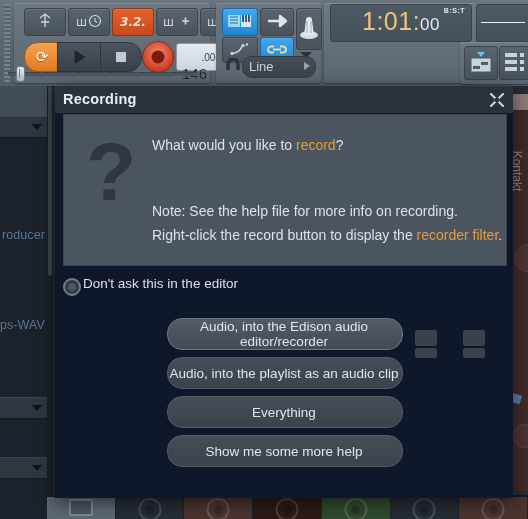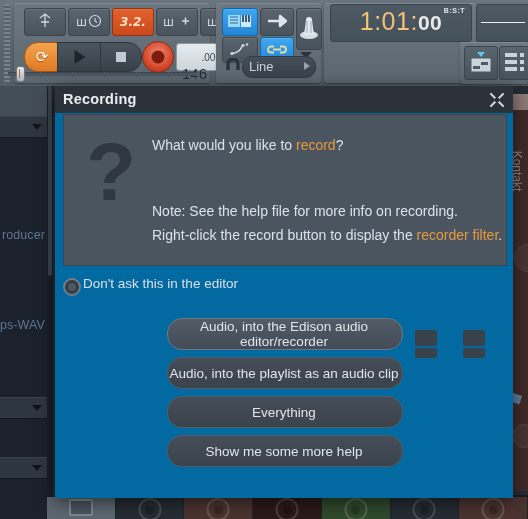--- a/index.html
+++ b/index.html
@@ -74,21 +74,21 @@
   #tempo .spin{position:absolute;right:2px;top:6px;color:#56626c;font-size:9px;line-height:7px;}
 
   #posbar{position:absolute;left:8px;top:66px;width:190px;height:12px;}
   #posbar .track{position:absolute;left:0;right:0;top:6px;height:3px;background:#4b5660;border-top:1px solid #3e4852;}
   #posbar .tick{position:absolute;top:6px;width:1px;height:6px;background:#4d5861;}
   #posbar .handle{position:absolute;left:8px;top:0;width:7px;height:14px;border-radius:3px;background:linear-gradient(180deg,#e9eef2 0%,#a9b4bd 100%);border:1px solid #6d7882;}
   #posbar .handle:after{content:"";position:absolute;left:2px;top:2px;width:1px;height:9px;background:#c06a25;}
 
   #clock{position:absolute;left:330px;top:4px;width:140px;height:36px;background:linear-gradient(180deg,#4e5a63 0%,#44505a 100%);border:1px solid #39434c;border-radius:3px;}
   #clock .t{position:absolute;left:0;right:0;top:2px;text-align:center;color:#f2c27a;font-size:25px;letter-spacing:.5px;font-family:"Liberation Sans",sans-serif;}
-  #clock .t small{font-size:21px;color:#e8e9ea;font-weight:bold;}
+  #clock .t small{font-size:17px;color:#e8e9ea;}
   #clock .bst{position:absolute;right:6px;top:2px;color:#dfe4e8;font-size:7px;letter-spacing:.5px;font-weight:bold;}
 
   #patsel{position:absolute;left:330px;top:48px;width:140px;height:28px;background:linear-gradient(180deg,#4a545e 0%,#3e4850 100%);border:1px solid #343d45;border-radius:3px;}
   #patsel .arrow{position:absolute;left:3px;top:3px;width:17px;height:21px;background:#576169;border:1px solid #434c55;border-radius:2px;}
   #patsel .arrow:after{content:"";position:absolute;left:6px;top:6px;width:0;height:0;border-top:5px solid transparent;border-bottom:5px solid transparent;border-left:6px solid #1d242a;}
   #patsel .field{position:absolute;left:23px;top:3px;right:27px;height:21px;background:linear-gradient(180deg,#e0e7ec 0%,#cbd4db 100%);border:1px solid #8f99a2;border-radius:2px;}
   #patsel .field .lbl{position:absolute;left:0;right:12px;top:2px;text-align:center;color:#222c34;font-size:15px;}
   #patsel .field .spin{position:absolute;right:2px;top:4px;color:#5a656e;font-size:9px;line-height:7px;}
   #patsel .plus{position:absolute;right:4px;top:3px;width:19px;height:21px;color:#dfe6ec;font-size:17px;text-align:center;line-height:20px;}
 
@@ -98,21 +98,21 @@
   #blankpanel{position:absolute;left:476px;top:4px;width:52px;height:36px;background:linear-gradient(180deg,#4e5a63 0%,#44505a 100%);border:1px solid #39434c;border-radius:3px;}
   #blankpanel:after{content:"";position:absolute;left:4px;right:4px;top:17px;height:1px;background:#e8eef3;}
 
   
   #snapbox{position:absolute;left:242px;top:56px;width:72px;height:20px;background:linear-gradient(180deg,#464f58 0%,#39424a 100%);border:1px solid #333b43;border-radius:10px;}
   #snapbox .lbl{position:absolute;left:6px;top:2px;color:#c9d2da;font-size:13px;}
   #snapbox .car{position:absolute;right:5px;top:5px;width:0;height:0;border-top:4px solid transparent;border-bottom:4px solid transparent;border-left:6px solid #97a2ab;}
   #magnet{position:absolute;left:225px;top:58px;color:#c3ccd4;font-size:14px;font-family:"DejaVu Sans",sans-serif;}
 
   
-  #dialog{position:absolute;left:55px;top:86px;width:458px;height:412px;background:#0369a1;box-shadow:0 4px 16px rgba(0,0,0,.55);}
+  #dialog{position:absolute;left:55px;top:86px;width:458px;height:412px;background:#0f172a;box-shadow:0 4px 16px rgba(0,0,0,.55);}
   #dlg-title{position:absolute;left:0;top:0;width:458px;height:27px;background:#2b323a;}
   #dlg-title .txt{position:absolute;left:8px;top:5px;color:#e8edf1;font-size:14.5px;font-weight:bold;letter-spacing:.2px;}
   #dlg-close{position:absolute;right:6px;top:4px;width:20px;height:20px;cursor:pointer;}
   #dlg-close svg{position:absolute;left:3px;top:3px;}
 
   #dlg-body{position:absolute;left:8px;top:28px;width:442px;height:150px;background:#4b5560;border:1px solid #3c454e;}
   #qmark{position:absolute;left:22px;top:16px;color:#2f3840;font-size:82px;font-weight:bold;line-height:1;font-family:"Liberation Sans",sans-serif;}
   .dlg-line{position:absolute;left:88px;color:#dbe2e8;font-size:14px;white-space:nowrap;}
   .accent{color:#e79a3c;}
 

